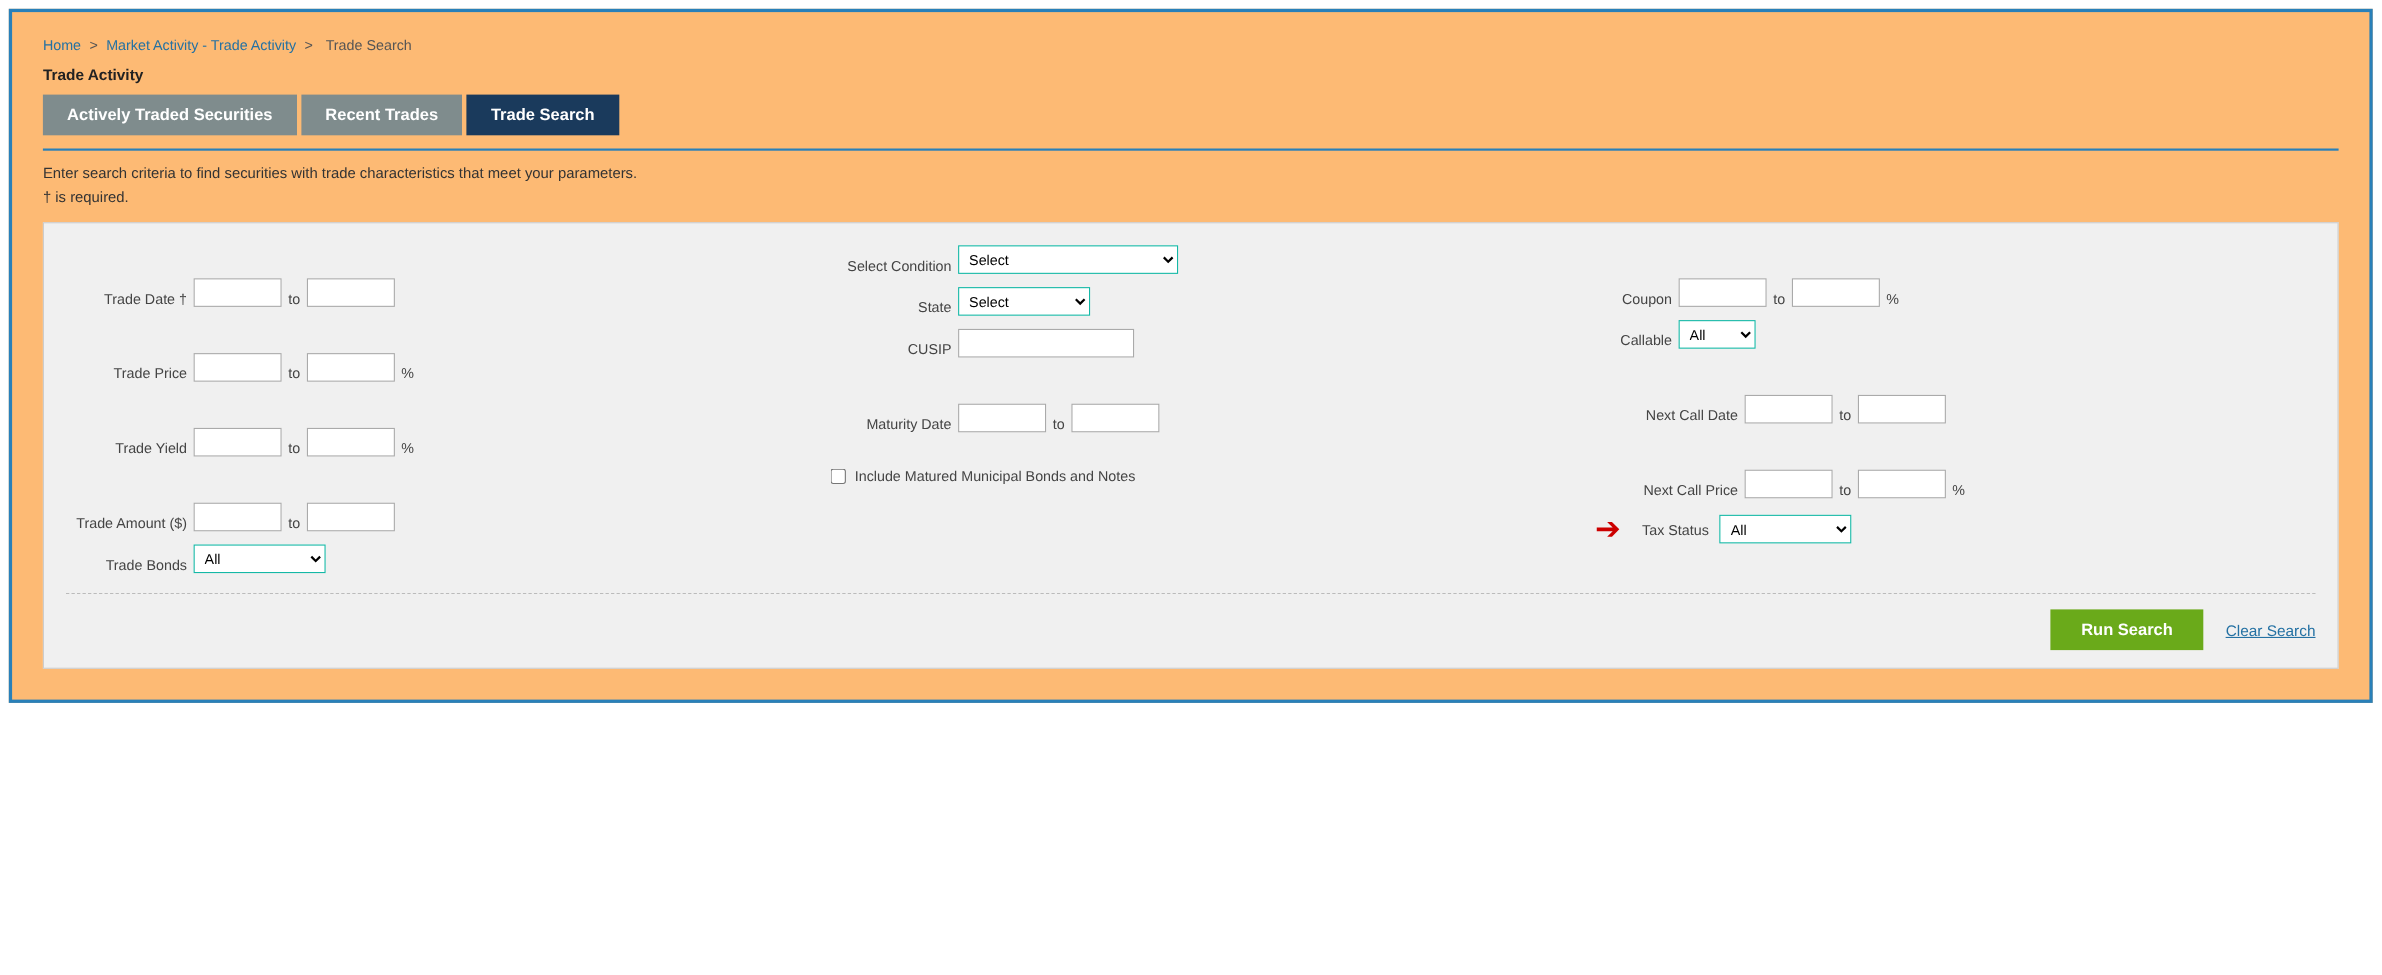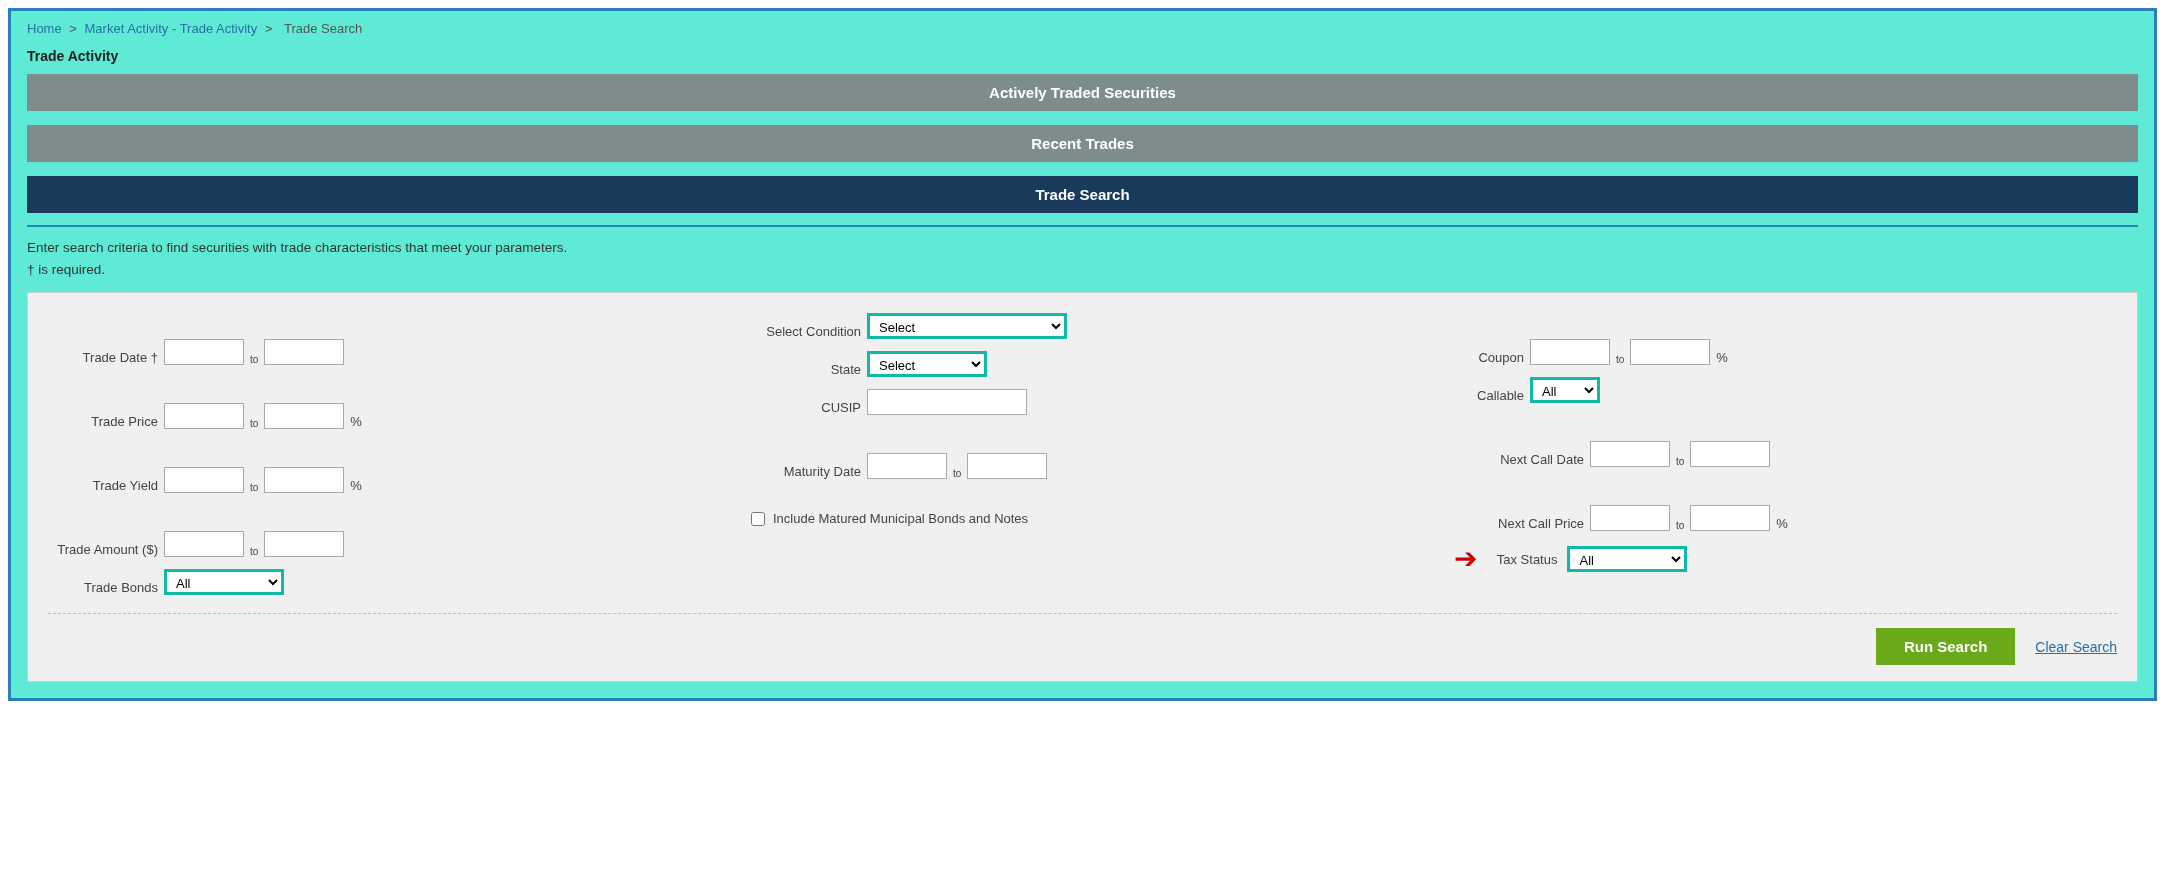--- a/index.html
+++ b/index.html
@@ -5,22 +5,22 @@
     * { box-sizing: border-box; margin: 0; padding: 0; }
     body {
       font-family: Arial, sans-serif;
       font-size: 14px;
       background: #fff;
       color: #333;
     }
     .outer-border {
       border: 3px solid #2980b9;
       margin: 8px;
-      padding: 0;
-      background: #5eead4;
+      padding: 12px;
+      background: #fdba74;
     }
     .breadcrumb {
       padding: 10px 16px 8px 16px;
       font-size: 13px;
       color: #2471a3;
     }
     .breadcrumb a {
       color: #2471a3;
       text-decoration: none;
     }
@@ -29,23 +29,23 @@
       margin: 0 4px;
     }
     .page-title {
       font-size: 14px;
       font-weight: bold;
       color: #222;
       padding: 4px 16px 10px 16px;
     }
     .tabs {
       display: flex;
-      flex-direction: column;
+      flex-direction: row;
       padding: 0 16px;
-      gap: 14px;
+      gap: 4px;
     }
     .tab {
       padding: 10px 22px;
       font-size: 15px;
       font-weight: bold;
       cursor: pointer;
       border: none;
       color: #fff;
       background: #7f8c8d;
     }
@@ -105,38 +105,38 @@
       font-size: 13px;
       height: 26px;
     }
     .form-input.small {
       width: 80px;
     }
     .form-input.large {
       width: 160px;
     }
     .form-select {
-      border: 3px solid #14b8a6;
+      border: 1px solid #14b8a6;
       background: #fff;
       padding: 3px 5px;
       font-size: 13px;
       height: 26px;
       cursor: pointer;
     }
     .form-select.large {
       width: 200px;
     }
     .form-select.medium {
       width: 120px;
     }
     .form-select.small {
       width: 70px;
     }
     .to-label {
-      font-size: 10px;
+      font-size: 13px;
       color: #444;
       margin-top: 41px;
     }
     .pct-label {
       font-size: 13px;
       color: #444;
     }
     .checkbox-row {
       display: flex;
       align-items: center;

